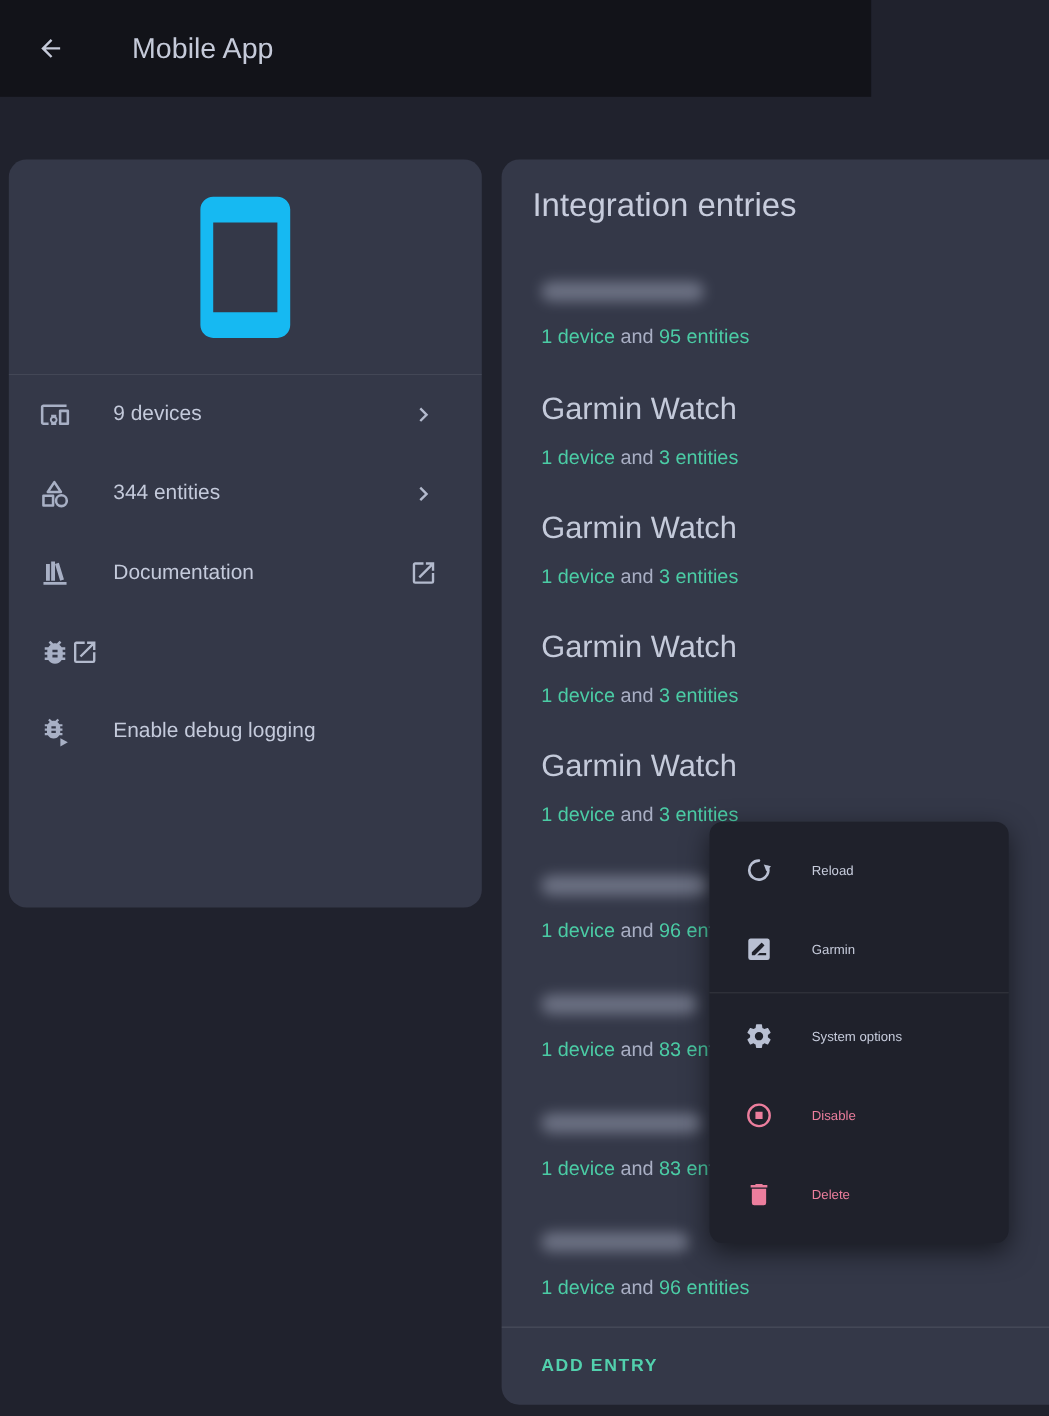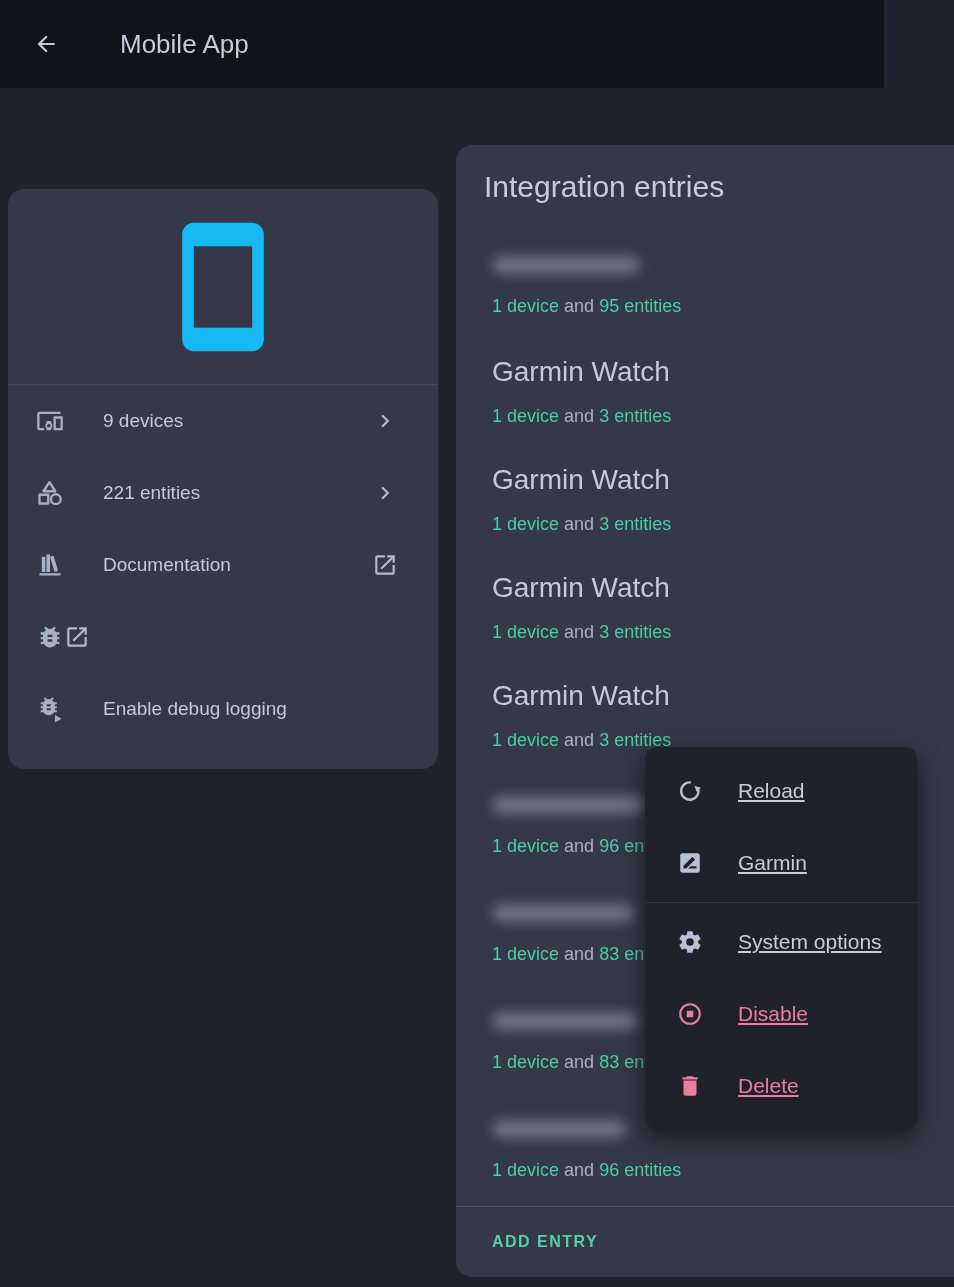--- a/index.html
+++ b/index.html
@@ -1,29 +1,29 @@
 <!DOCTYPE html>
 <html><head>
 <meta charset="utf-8">
 <style>
   * { box-sizing: border-box; }
   html,body { margin:0; padding:0; background:#20222d; }
   body { font-family:"Liberation Sans", sans-serif; }
   .screen { position:relative; width:954px; height:1287px; background:#20222d; overflow:hidden; }
 
   
-  .topbar { position:absolute; left:0; top:0; width:884px; height:88px; background:#121319;
+  .topbar { position:absolute; left:0; top:0; width:792px; height:88px; background:#121319;
             display:flex; align-items:center; }
   .back-btn { margin-left:22px; width:48px; height:48px; border-radius:50%;
               display:flex; align-items:center; justify-content:center; color:#c5cad9; cursor:pointer; }
   .topbar-title { margin-left:50px; font-size:26px; color:#c5cad9; }
 
   
   .card { position:absolute; background:#343848; border-radius:16px; }
-  .info-card { left:8px; top:145px; width:430px; height:580px;margin-top:44px; }
+  .info-card { left:8px; top:145px; width:430px; height:680px; }
   .icon-section { height:196px; display:flex; align-items:center; justify-content:center;
                   border-bottom:1px solid rgba(255,255,255,0.08); }
   .integration-icon { color:#16b9f2; }
 
   .info-row { height:72px; display:flex; align-items:center; padding:0 40px 0 28px;
               color:#c4cadb; cursor:pointer; }
   .info-row .lead-icon { width:28px; height:28px; color:#a8b0c5; flex:0 0 28px;
                          display:flex; align-items:center; justify-content:center; }
   .info-row .row-label { margin-left:39px; font-size:19px; flex:1; }
   .info-row .trail-icon { width:26px; height:26px; color:#b3bacd;
@@ -47,21 +47,21 @@
   .add-entry { position:absolute; left:0; right:0; bottom:0; height:70px; display:flex;
                align-items:center; padding-left:36px; color:#52d0ad; font-weight:bold;
                font-size:16px; letter-spacing:1.5px; cursor:pointer;
                border-radius:0 0 16px 16px; }
 
   
   .context-menu { position:absolute; left:645px; top:747px; width:272px; background:#1f212b;
                   border-radius:12px; padding:8px 0; box-shadow:0 8px 24px rgba(0,0,0,0.55);
                   z-index:20; }
   .menu-item { height:72px; display:flex; align-items:center; padding-left:32px;
-               color:#c7ccdc; font-size:21px; cursor:pointer;text-decoration:underline; }
+               color:#c7ccdc; font-size:12px; cursor:pointer; }
   .menu-item .m-icon { width:26px; height:26px; margin-right:35px; color:#b9c0d3;
                        display:flex; align-items:center; justify-content:center; }
   .menu-item.danger, .menu-item.danger .m-icon { color:#ec7e9d; }
   .menu-divider { height:1px; margin:3px 0; background:rgba(255,255,255,0.09); }
 
   svg { display:block; }
 </style>
 </head>
 <body>
 
@@ -102,21 +102,21 @@
     </div>
 
     <div class="info-row">
       <span class="lead-icon">
         <svg width="28" height="28" viewBox="0 0 24 24" fill="none" stroke="currentColor" stroke-width="2" stroke-linejoin="round">
             <path d="M11.5 2.8 L16.6 10.5 H6.4 Z"></path>
             <rect x="3" y="13.5" width="7.5" height="7.5"></rect>
             <circle cx="17" cy="17.3" r="4.2"></circle>
           </svg>
       </span>
-      <span class="row-label">221 entities</span>
+      <span class="row-label">344 entities</span>
       <span class="trail-icon">
         <svg width="26" height="26" viewBox="0 0 24 24" fill="currentColor">
             <path d="M8.59,16.59L13.17,12L8.59,7.41L10,6L16,12L10,18L8.59,16.59Z"></path>
           </svg>
       </span>
     </div>
 
     <div class="info-row">
       <span class="lead-icon">
         <svg width="28" height="28" viewBox="0 0 24 24" fill="currentColor">

